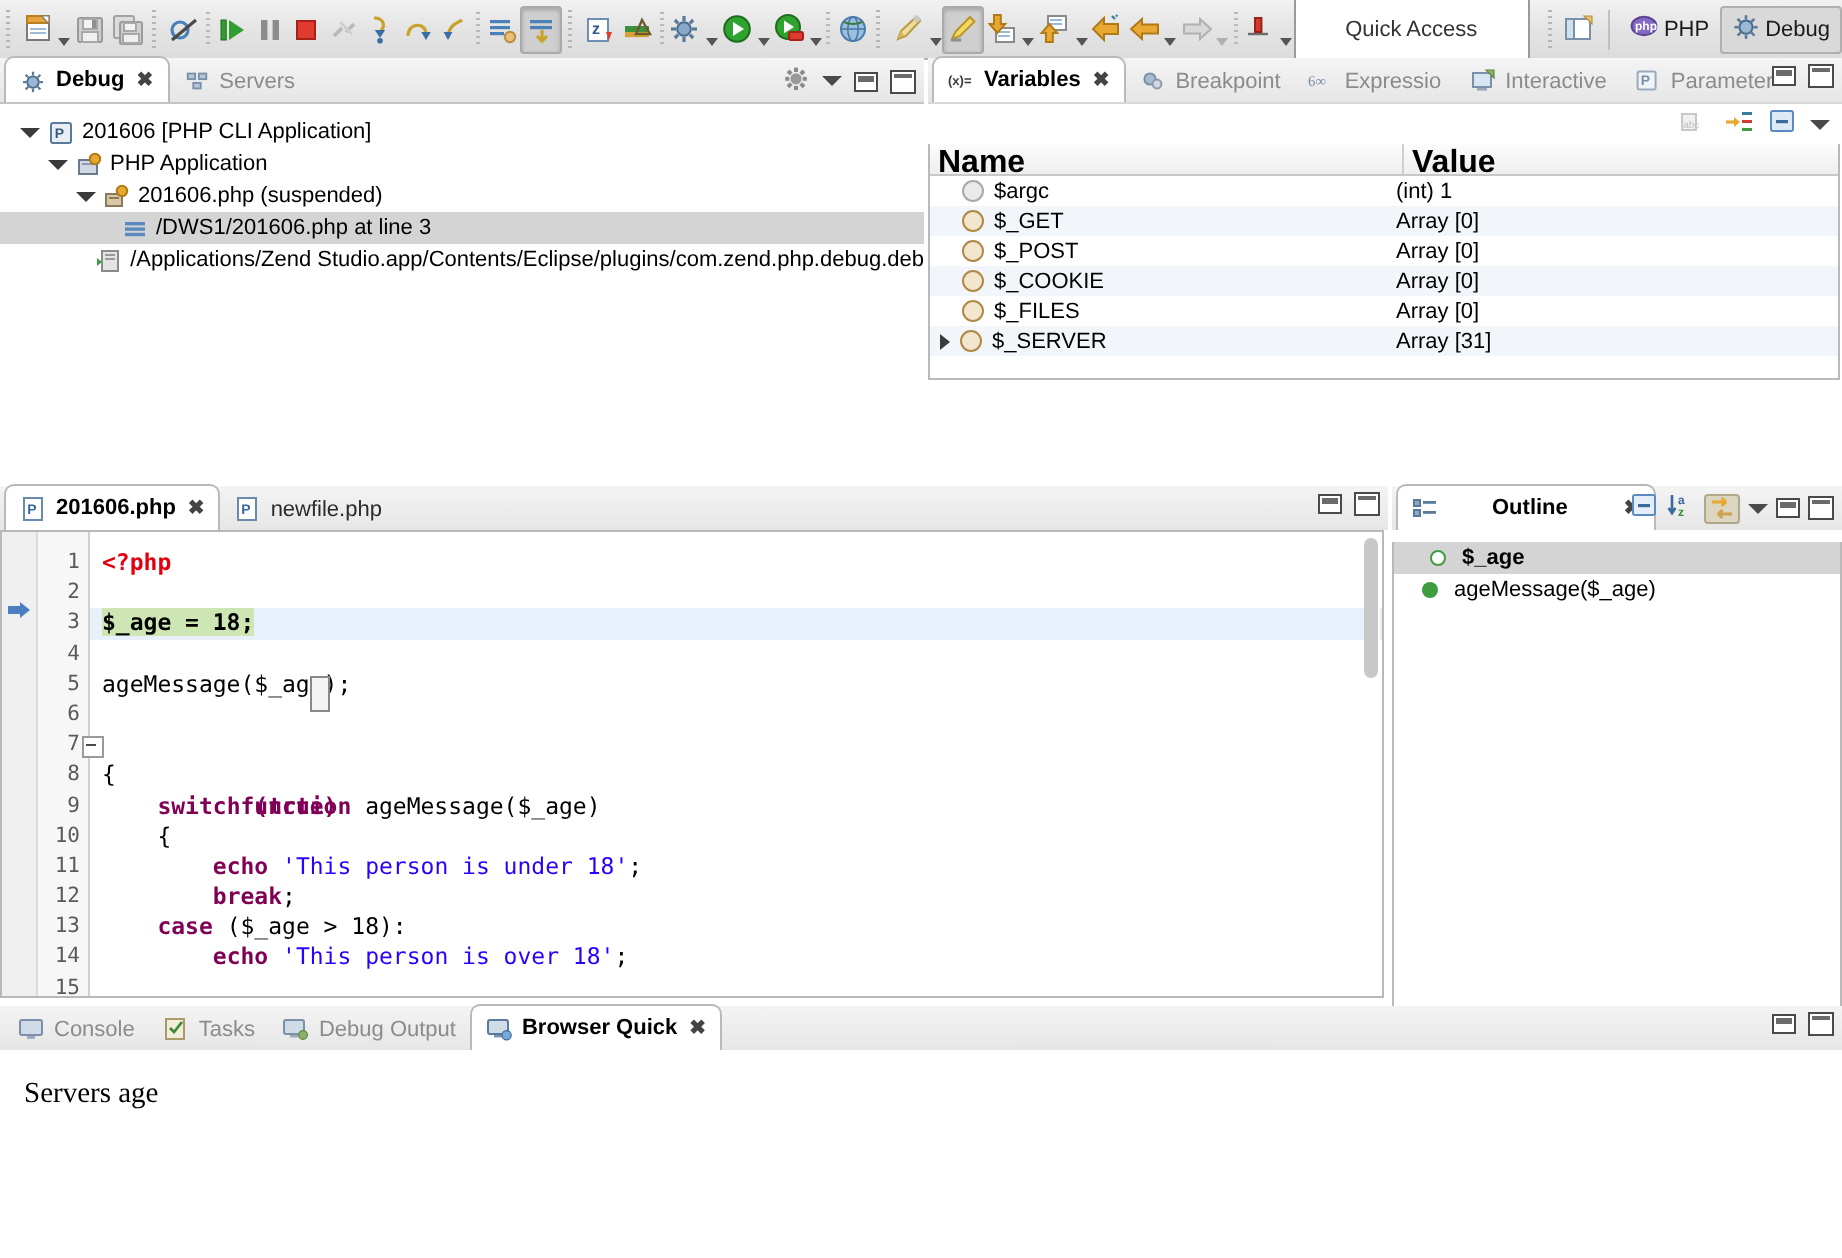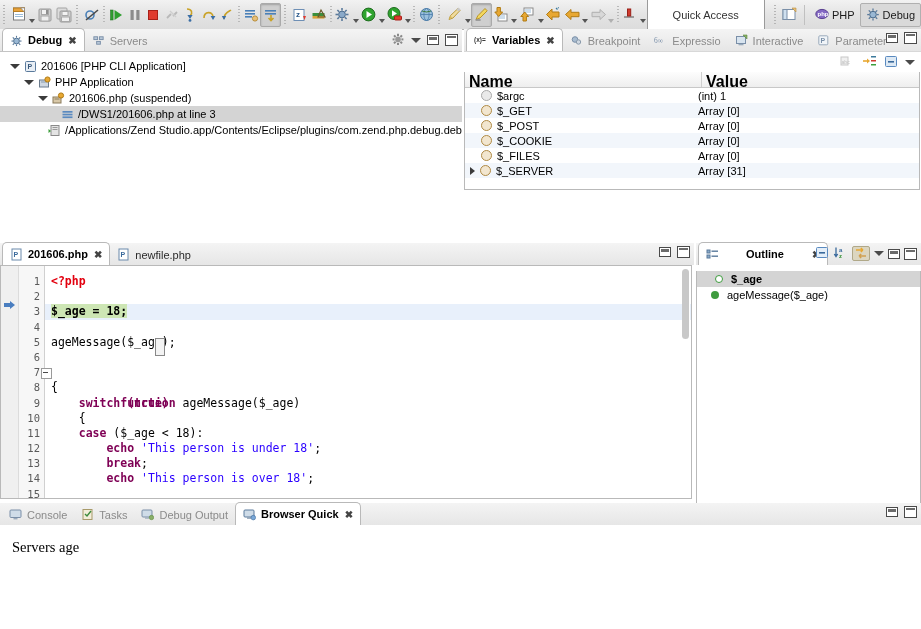--- a/index.html
+++ b/index.html
@@ -758,23 +758,23 @@
         <div class="cl">&nbsp;</div>
         <div class="cl"><span>ageMessage($_age);</span></div>
         <div class="cl">&nbsp;</div>
         <div class="cl" style="position:relative;">
           <span class="fold" style="top:3px;"></span>
           <span class="kw">function</span><span> ageMessage($_age)</span>
         </div>
         <div class="cl"><span>{</span></div>
         <div class="cl">    <span class="kw">switch</span> <span class="kw">(true)</span></div>
         <div class="cl"><span>    {</span></div>
-        <div class="cl">    <span class="kw">case</span> ($_age &lt; 18):</div>
         <div class="cl">        <span class="kw">echo</span> <span class="str">'This person is under 18'</span>;</div>
         <div class="cl">        <span class="kw">break</span>;</div>
+        <div class="cl">    <span class="kw">case</span> ($_age &gt; 18):</div>
         <div class="cl">        <span class="kw">echo</span> <span class="str">'This person is over 18'</span>;</div>
 
         <div class="caret-box" style="left:110px;top:72px;"></div>
       </div>
       <div class="scroll-v">
         <div class="scroll-thumb"></div>
       </div>
     </div>
   </div>
 

